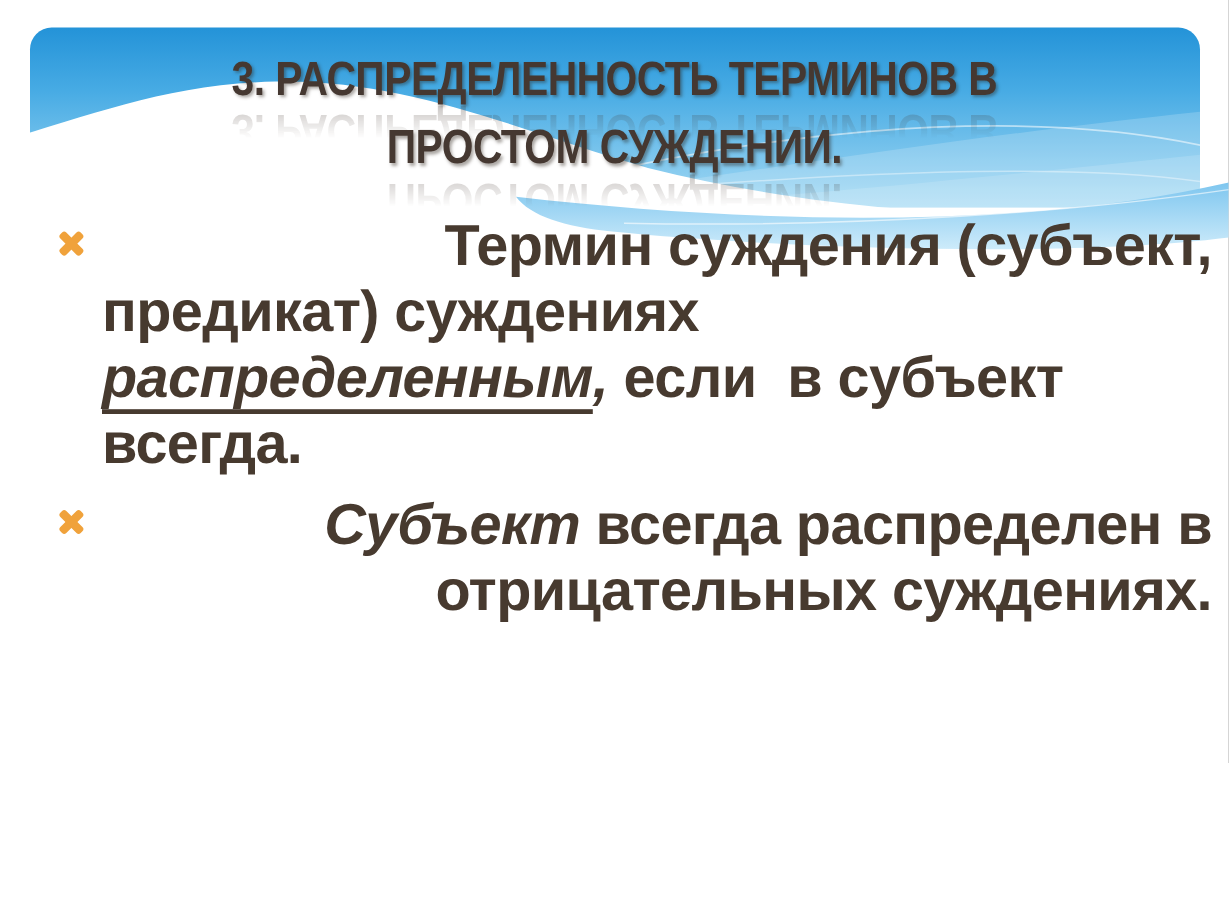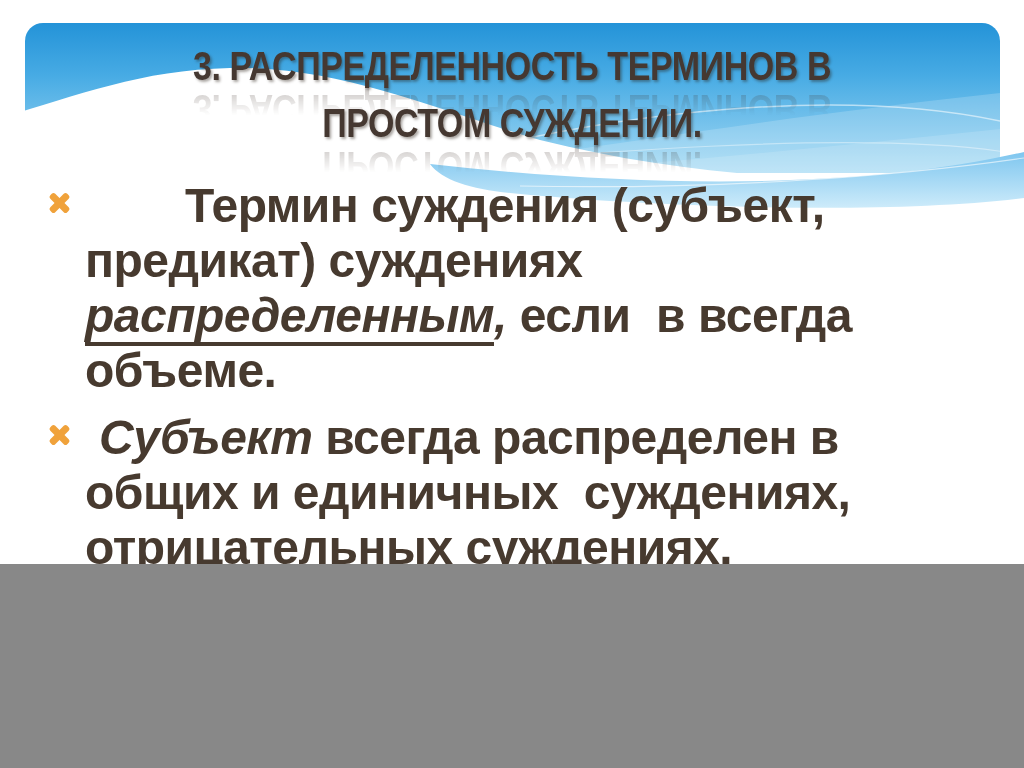--- a/index.html
+++ b/index.html
@@ -1,17 +1,17 @@
 <!DOCTYPE html>
 <html><head>
 <meta charset="utf-8">
 <style>
   html,body { margin:0; padding:0; background:#888; }
   .slide {
-    position:relative; width:1024px; height:564px;
+    position:relative; width:1024px; height:768px;
     background:#ffffff; overflow:hidden;
     font-family:"Liberation Sans", sans-serif;
   }
   
   .hdr-svg { position:absolute; left:0; top:0; }
   .hdr-titles {
     position:absolute; left:24px; top:38px; width:976px;
   }
   .hdr-line { position:relative; height:57px; }
   .hdr-text {
@@ -29,28 +29,28 @@
     text-shadow:none;
     -webkit-mask-image:linear-gradient(to top, rgba(0,0,0,0.95) 0%, rgba(0,0,0,0) 62%);
     mask-image:linear-gradient(to top, rgba(0,0,0,0.95) 0%, rgba(0,0,0,0) 62%);
   }
   
   .body-block {
     position:absolute; left:0; top:178px; width:1010px;
     padding-left:85px; box-sizing:border-box;
   }
   .bullet { position:relative; }
-  .bullet-2 { margin-top:12px; }
+  .bullet-2 { margin-top:12px;text-align:right; }
   .bline {
     height:55px; line-height:55px;
     font-size:48px; font-weight:bold;
     letter-spacing:-0.5px; color:#473A2F;
     white-space:pre;
   }
-  .ind-lg { padding-left:100px; }
+  .ind-lg { padding-left:100px;text-align:right; }
   .ind-sm { padding-left:14px; }
   .em { font-style:italic; }
   .u  {
     text-decoration:underline;
     text-decoration-thickness:4px;
     text-underline-offset:10px;
   }
   
   .xmark {
     position:absolute; left:-38px; top:13px;
@@ -110,25 +110,24 @@
       <div class="hdr-text hdr-reflection" aria-hidden="true">ПРОСТОМ СУЖДЕНИИ.</div>
     </div>
   </div>
 
   <div class="body-block">
 
     <div class="bullet">
       <span class="xmark"></span>
       <div class="bline ind-lg"><span>Термин суждения (субъект,</span></div>
       <div class="bline"><span>предикат) суждениях</span></div>
-      <div class="bline"><span class="em u">распределенным</span><span class="em">,</span><span> если  в всегда</span></div>
-      <div class="bline"><span>объеме.</span></div>
+      <div class="bline"><span class="em u">распределенным</span><span class="em">,</span><span> если  в субъект</span></div>
+      <div class="bline"><span>всегда.</span></div>
     </div>
 
     <div class="bullet bullet-2">
       <span class="xmark"></span>
       <div class="bline ind-sm"><span class="em">Субъект</span><span> всегда распределен в</span></div>
-      <div class="bline"><span>общих и единичных  суждениях,</span></div>
       <div class="bline"><span>отрицательных суждениях.</span></div>
     </div>
 
   </div>
 </div>
 
 </body></html>

